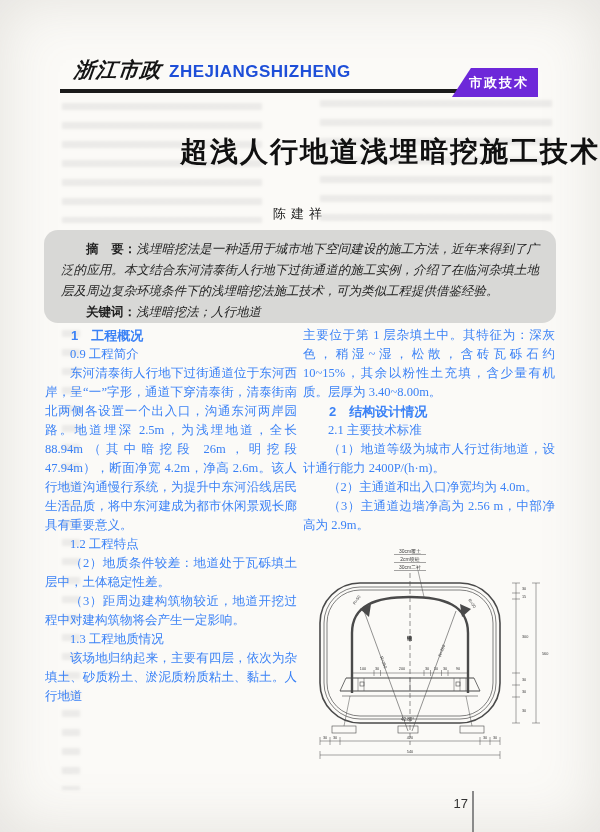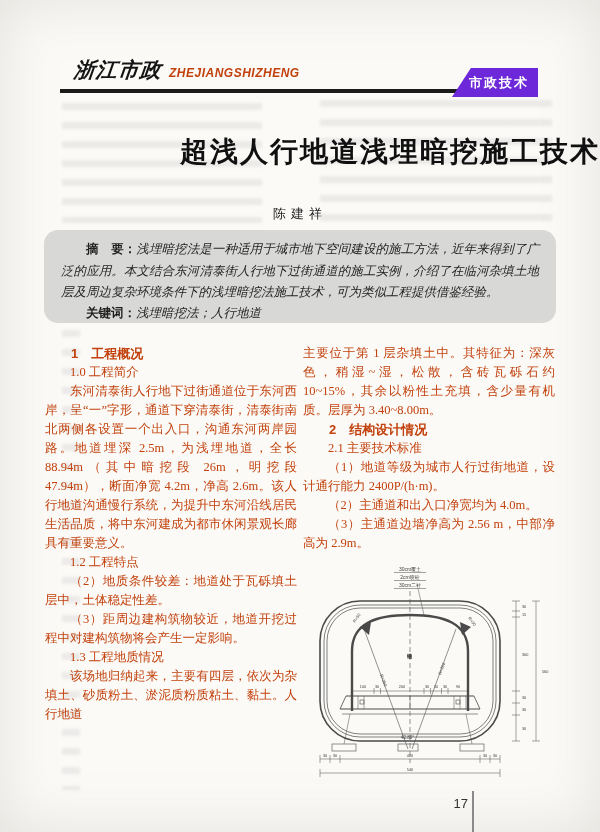--- a/index.html
+++ b/index.html
@@ -11,43 +11,43 @@
   .page-shade{position:absolute;inset:0;pointer-events:none;
     box-shadow:inset 0 0 60px rgba(120,115,105,.18);}
   
   .ghost{position:absolute;pointer-events:none;
     background:repeating-linear-gradient(180deg, rgba(80,80,88,.09) 0 7px, rgba(0,0,0,0) 7px 19px);
     filter:blur(1.5px);}
   
   .masthead{position:absolute;left:74px;top:56px;display:flex;align-items:baseline;gap:7px;}
   .logo-cn{font-family:"Liberation Serif",serif;font-weight:bold;font-style:italic;
     font-size:21px;color:#141414;letter-spacing:1px;transform:skewX(-6deg);}
-  .logo-en{font-family:"Liberation Sans",sans-serif;font-weight:bold;font-style:italic;
-    font-size:12px;color:#c2410c;letter-spacing:.5px;}
+  .logo-en{font-family:"Liberation Sans",sans-serif;font-weight:bold;
+    font-size:17px;color:#1d4ed8;letter-spacing:.5px;}
   .head-rule{position:absolute;left:60px;top:89px;width:478px;height:4px;background:#1b1b1b;}
   .section-tag{position:absolute;left:452px;top:61px;width:86px;height:29px;background:#6d28d9;
     clip-path:polygon(22% 0,100% 0,100% 100%,0 100%);
     display:flex;align-items:center;justify-content:center;margin-top:7px;}
   .section-tag span{color:#fff;font-family:"Liberation Sans",sans-serif;font-weight:bold;
     font-size:13px;letter-spacing:2px;padding-left:8px;}
   
   .title{position:absolute;left:0;right:0;top:133px;text-align:right;
     font-family:"Liberation Sans",sans-serif;font-weight:bold;font-size:28px;
     letter-spacing:2px;color:#101010;}
   .author{position:absolute;left:0;right:0;top:205px;text-align:center;
     font-size:13px;letter-spacing:5px;color:#222;}
   
   .abstract{position:absolute;left:44px;top:230px;width:512px;height:93px;
     background:#d8d8d6;border-radius:14px;box-sizing:border-box;padding:9px 17px 0 17px;}
   .abstract p{margin:0;font-size:12.5px;line-height:21px;text-align:justify;
     font-style:italic;text-indent:2em;color:#1f1f1f;}
-  .abstract .lbl{font-style:normal;font-weight:bold;font-family:Liberation Mono, monospace;}
+  .abstract .lbl{font-style:normal;font-weight:bold;font-family:Liberation Sans, sans-serif;}
   
-  .col{position:absolute;top:344px;width:252px;font-size:12.5px;line-height:19px;
-    text-align:justify;color:#c2410c;}
+  .col{position:absolute;top:326px;width:252px;font-size:12.5px;line-height:19px;
+    text-align:justify;color:#3b82f6;}
   .col-left{left:45px;}
   .col-right{left:303px;}
   .col p{margin:0;text-indent:2em;}
   .h-bold{font-family:"Liberation Sans",sans-serif;font-weight:bold;font-size:13px;}
   
   .figure{display:block;margin:10px auto 0 auto;}
   .figure .ln{stroke:#4a4a4a;fill:none;}
   .figure text{fill:#3c3c3c;font-family:"Liberation Sans",sans-serif;}
   
   .page-num{position:absolute;left:446px;top:796px;width:22px;text-align:right;
@@ -75,21 +75,21 @@
 <div class="title">超浅人行地道浅埋暗挖施工技术</div>
 <div class="author">陈建祥</div>
 
 <div class="abstract">
   <p><span class="lbl">摘　要：</span><span>浅埋暗挖法是一种适用于城市地下空间建设的施工方法，近年来得到了广泛的应用。本文结合东河清泰街人行地下过街通道的施工实例，介绍了在临河杂填土地层及周边复杂环境条件下的浅埋暗挖法施工技术，可为类似工程提供借鉴经验。</span></p>
   <p><span class="lbl">关键词：</span><span>浅埋暗挖法；人行地道</span></p>
 </div>
 
 <div class="col col-left">
   <p class="h-bold">1　工程概况</p>
-  <p>1.0 工程简介</p>
+  <p>0.9 工程简介</p>
   <p>东河清泰街人行地下过街通道位于东河西岸，呈“一”字形，通道下穿清泰街，清泰街南北两侧各设置一个出入口，沟通东河两岸园路。地道埋深 2.5m，为浅埋地道，全长 88.94m（其中暗挖段 26m，明挖段 47.94m），断面净宽 4.2m，净高 2.6m。该人行地道沟通慢行系统，为提升中东河沿线居民生活品质，将中东河建成为都市休闲景观长廊具有重要意义。</p>
   <p>1.2 工程特点</p>
   <p>（2）地质条件较差：地道处于瓦砾填土层中，土体稳定性差。</p>
   <p>（3）距周边建构筑物较近，地道开挖过程中对建构筑物将会产生一定影响。</p>
   <p>1.3 工程地质情况</p>
   <p>该场地归纳起来，主要有四层，依次为杂填土、砂质粉土、淤泥质粉质粘土、黏土。人行地道</p>
 </div>
 
 <div class="col col-right">
   <p style="text-indent:0;">主要位于第 1 层杂填土中。其特征为：深灰色，稍湿~湿，松散，含砖瓦砾石约 10~15%，其余以粉性土充填，含少量有机质。层厚为 3.40~8.00m。</p>

